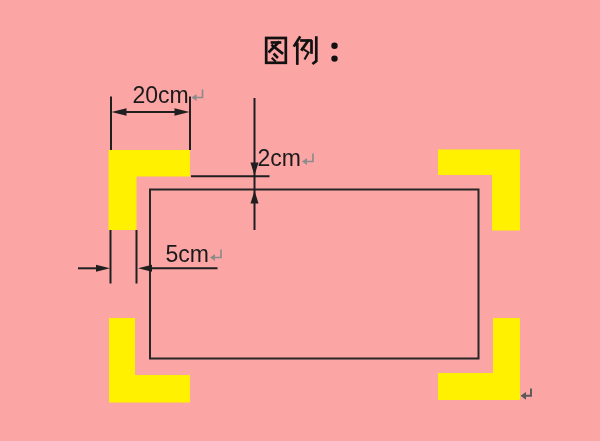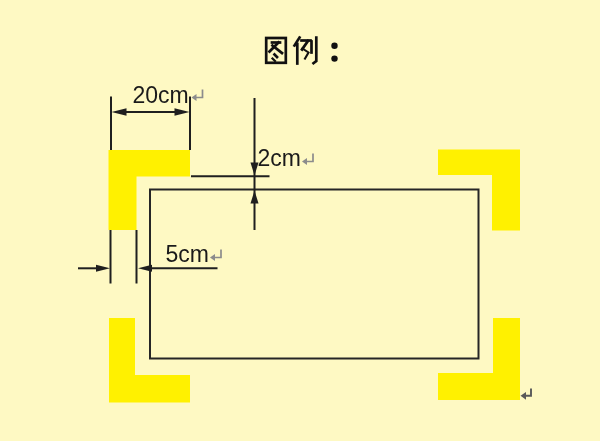--- a/index.html
+++ b/index.html
@@ -1,16 +1,16 @@
 <!DOCTYPE html>
 <html><head>
 <meta charset="utf-8">
 <style>
   html,body{margin:0;padding:0;background:#ffffff;}
-  #page{position:relative;width:600px;height:441px;background:#fef9c3;overflow:hidden;}
+  #page{position:relative;width:600px;height:441px;background:#fca5a5;overflow:hidden;}
   svg{display:block;}
 </style>
 </head>
 <body>
 <div id="page">
 <svg width="600" height="441" viewBox="0 0 600 441">
 
   <g fill="#fff100" stroke="none">
     <path d="M108.5,150 H190 V176.5 H136.5 V230 H108.5 Z"></path>
     <path d="M438,149.5 H520 V230.5 H492 V175 H438 Z"></path>

